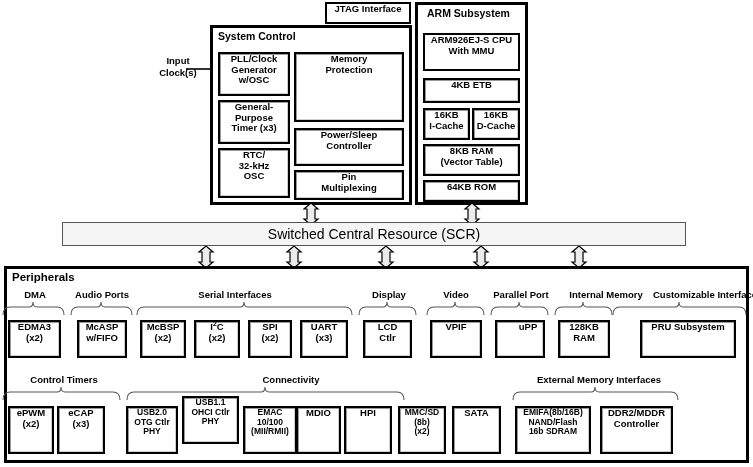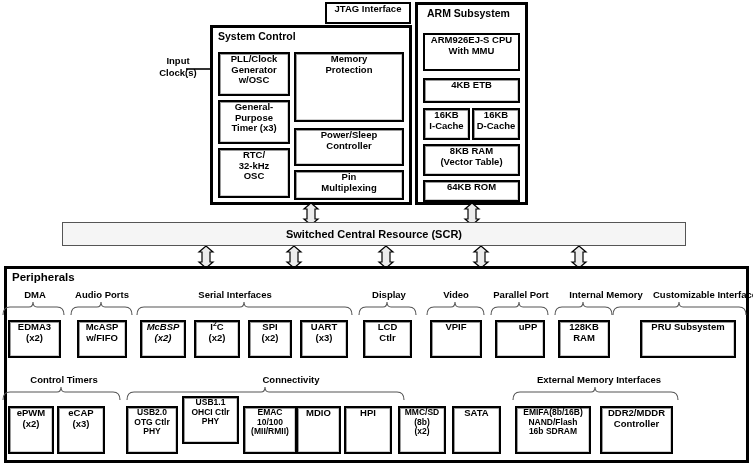--- a/index.html
+++ b/index.html
@@ -19,21 +19,21 @@
   .grp-title{position:absolute;font-weight:bold;white-space:nowrap;}
   .f8{font-size:8.5px;}
   .f9{font-size:9.5px;}
   .f10{font-size:10.5px;}
   .f11{font-size:11.5px;}
 
   .lbl{position:absolute;font-weight:bold;white-space:nowrap;text-align:center;}
 
   .scr{position:absolute;box-sizing:border-box;background:#f5f5f5;
        border:1px solid #555;display:flex;align-items:center;justify-content:center;
-       font-weight:bold;font-size:11px;}
+       font-weight:normal;font-size:14px;}
 
   
   .darrow{position:absolute;width:22px;height:24px;}
   .darrow svg{display:block;}
 
   .brace{position:absolute;}
   .brace svg{display:block;overflow:visible;}
 
   sup{font-size:0.72em;vertical-align:super;line-height:0;}
 </style>
@@ -228,21 +228,21 @@
   </div>
 
   <div class="box bevel f9" style="left:8px;top:320px;width:53px;height:38px;">
     <div><span>EDMA3</span><br>
          <span>(x2)</span></div>
   </div>
   <div class="box bevel f9" style="left:77px;top:320px;width:50px;height:38px;">
     <div><span>McASP</span><br>
          <span>w/FIFO</span></div>
   </div>
-  <div class="box bevel f9" style="left:140px;top:320px;width:46px;height:38px;font-style:italic;">
+  <div class="box bevel f9" style="left:140px;top:320px;width:46px;height:38px;">
     <div><span>McBSP</span><br>
          <span>(x2)</span></div>
   </div>
   <div class="box bevel f9" style="left:194px;top:320px;width:46px;height:38px;">
     <div>I<sup>2</sup>C<br>(x2)</div>
   </div>
   <div class="box bevel f9" style="left:248px;top:320px;width:44px;height:38px;">
     <div><span>SPI</span><br>
          <span>(x2)</span></div>
   </div>

